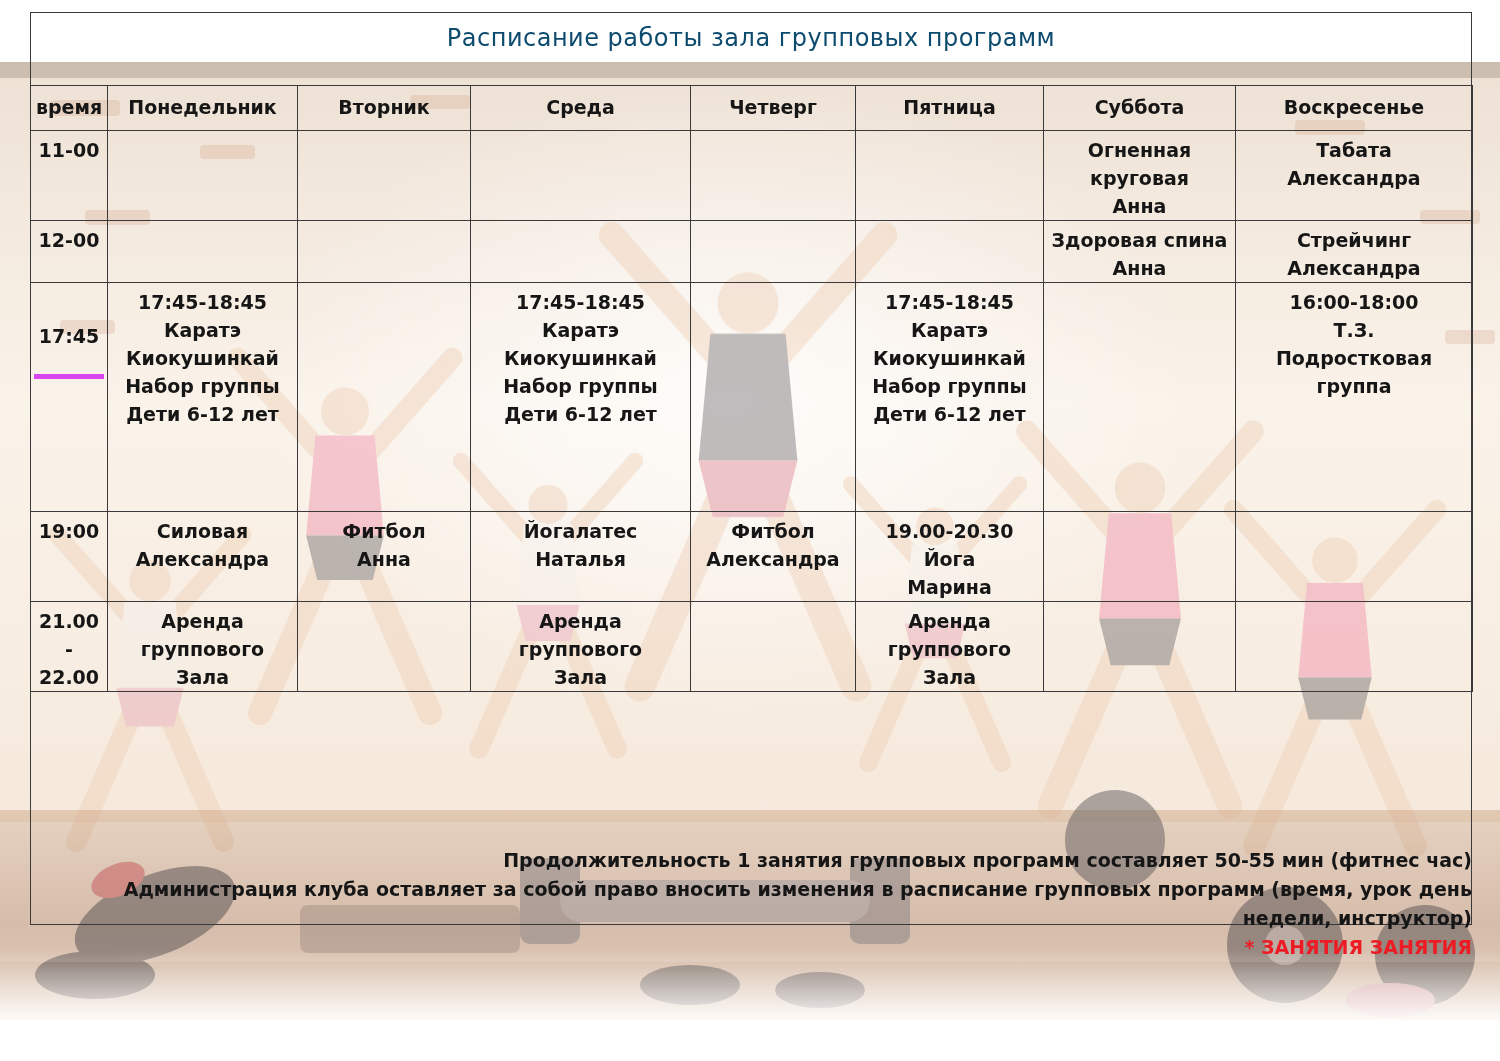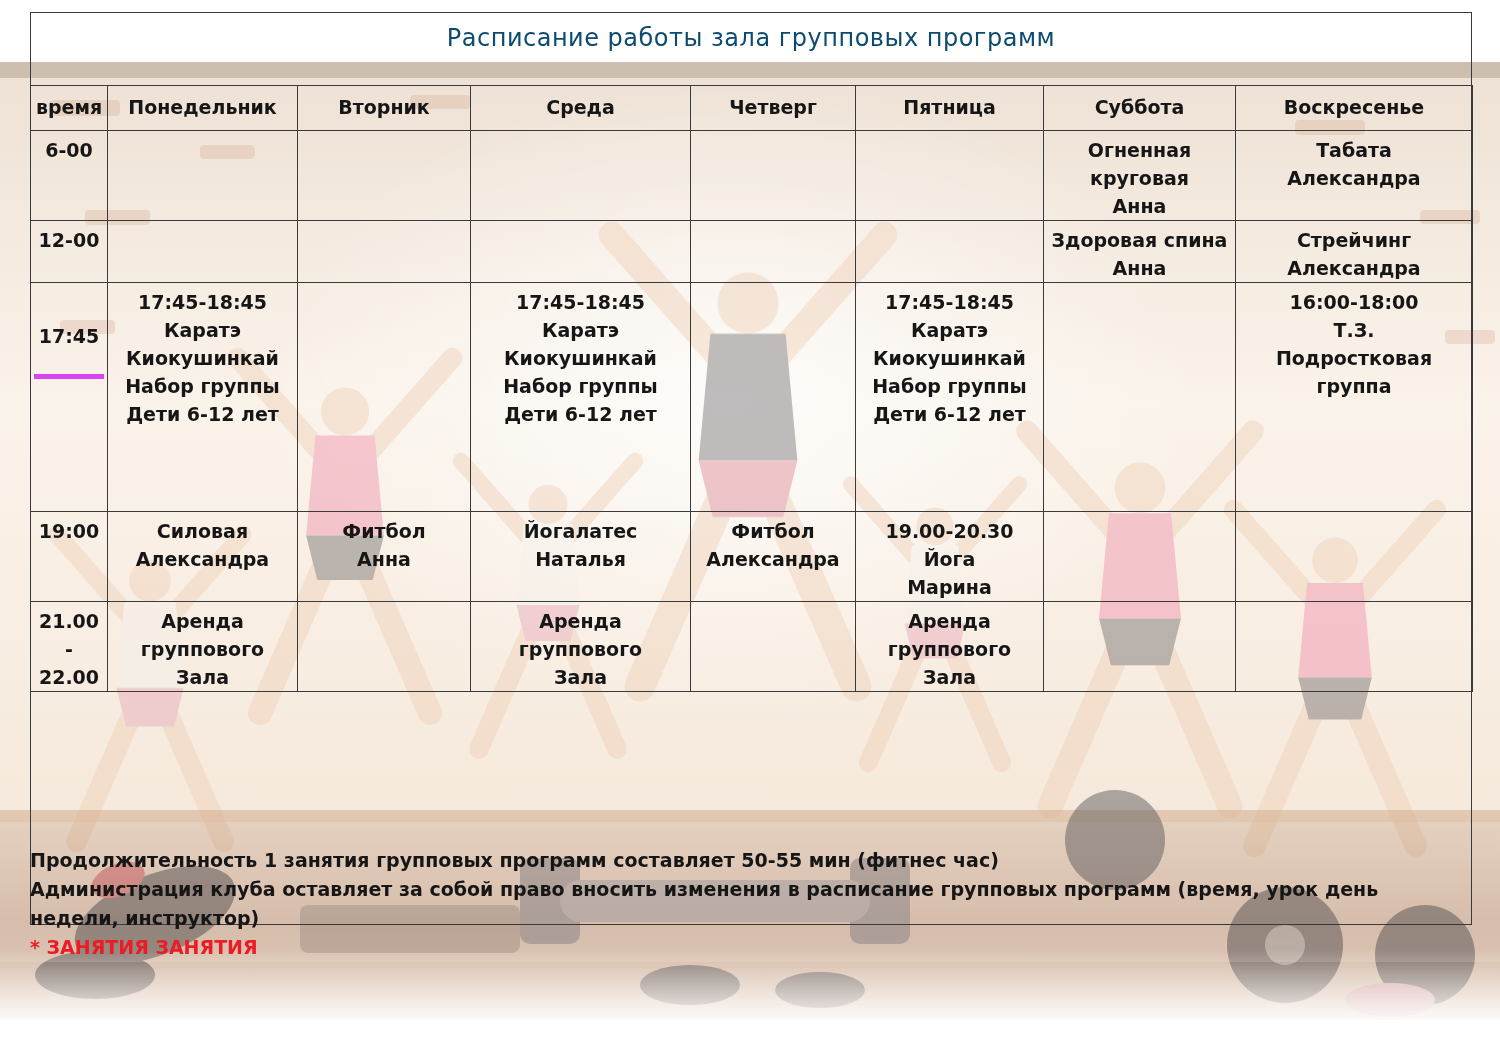--- a/index.html
+++ b/index.html
@@ -31,21 +31,21 @@
   }
   table.sched th{padding-top:7px;}
   td.split{padding:0;}
   td.split .sub-top{
     height:52px;border-bottom:5px solid #d946ef;
     padding-top:6px;box-sizing:content-box;
   }
   td.split .sub-bottom{height:76px;}
   .footer{
     position:absolute;left:30px;top:826px;width:1442px;height:99px;z-index:2;
-    text-align:left;font-weight:bold;font-size:19px;color:#161616;
+    text-align:right;font-weight:bold;font-size:19px;color:#161616;
     padding-top:20px;box-sizing:border-box;line-height:29px;
   }
   .footer .note-paid{color:#ed1c24;}
 </style>
 </head>
 <body>
 
 <svg class="bg" width="1500" height="1061" viewBox="0 0 1500 1061" aria-hidden="true">
   <defs>
     <radialGradient id="glow" cx="50%" cy="50%" r="50%">
@@ -154,21 +154,21 @@
     <th>время</th>
     <th>Понедельник</th>
     <th>Вторник</th>
     <th>Среда</th>
     <th>Четверг</th>
     <th>Пятница</th>
     <th>Суббота</th>
     <th>Воскресенье</th>
   </tr>
   <tr style="height:59px">
-    <td>6-00</td>
+    <td>11-00</td>
     <td></td>
     <td></td>
     <td></td>
     <td></td>
     <td></td>
     <td>Огненная круговая
 Анна</td>
     <td>Табата
 Александра</td>
   </tr>

